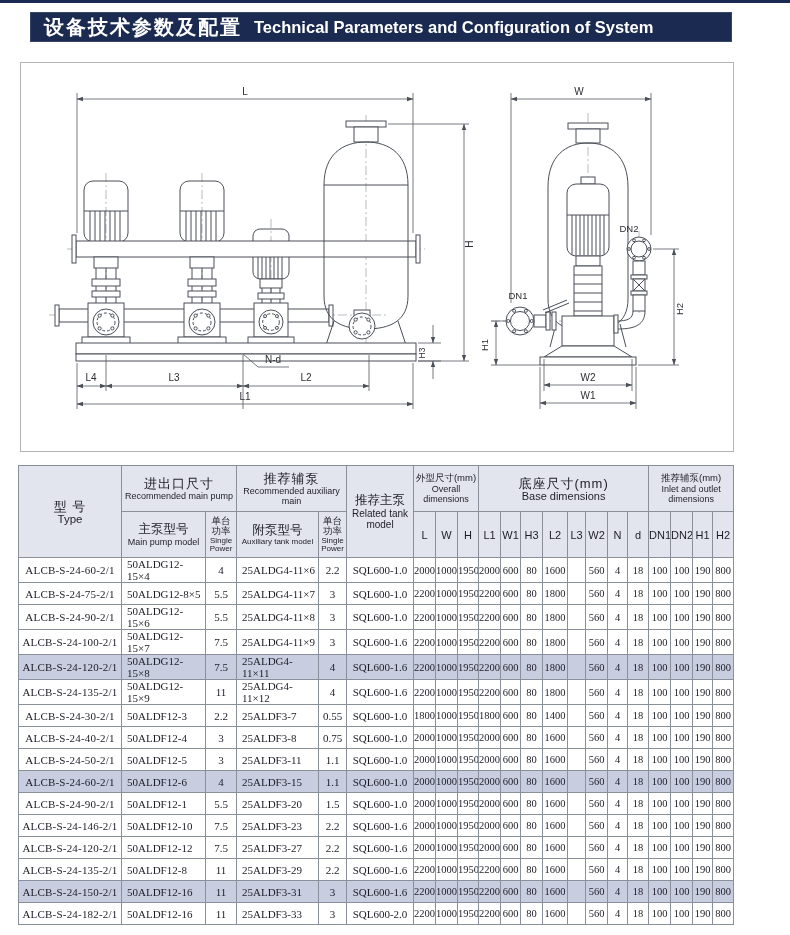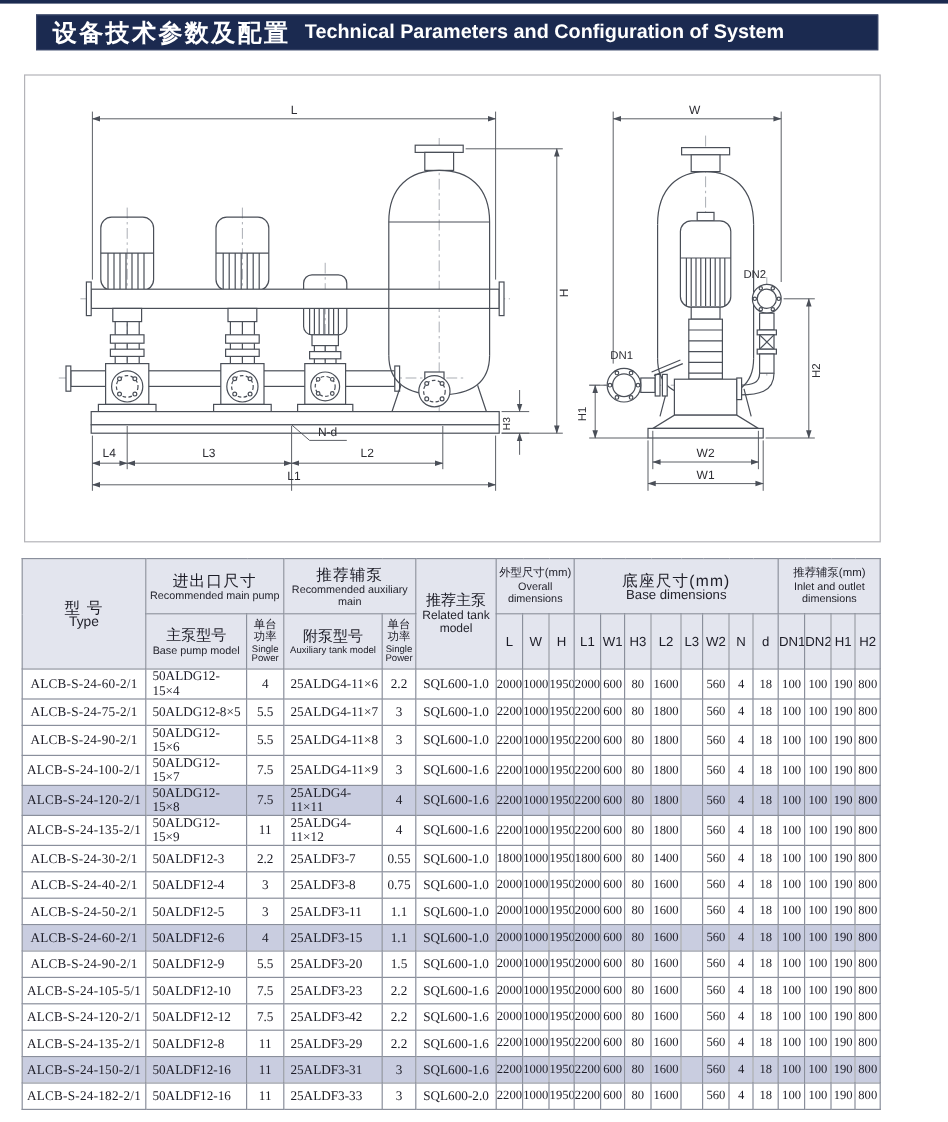--- a/index.html
+++ b/index.html
@@ -318,21 +318,21 @@
         </th>
         <th colspan="4">
           <div class="zh xs">推荐辅泵(mm)</div>
           <div class="en sm">Inlet and outlet</div>
           <div class="en sm">dimensions</div>
         </th>
       </tr>
       <tr>
         <th>
           <div class="zh">主泵型号</div>
-          <div class="en sm">Base pump model</div>
+          <div class="en sm">Main pump model</div>
         </th>
         <th>
           <div class="zh xs">单台</div>
           <div class="zh xs">功率</div>
           <div class="en xs">Single</div>
           <div class="en xs">Power</div>
         </th>
         <th>
           <div class="zh">附泵型号</div>
           <div class="en xs">Auxiliary tank model</div>
@@ -586,21 +586,21 @@
           <td style="font-size: 10.5px;">560</td>
           <td style="font-size: 10.5px;">4</td>
           <td style="font-size: 10.5px;">18</td>
           <td style="font-size: 10.5px;">100</td>
           <td style="font-size: 10.5px;">100</td>
           <td style="font-size: 10.5px;">190</td>
           <td style="font-size: 10.5px;">800</td>
         </tr>
         <tr>
           <td class="c-type">ALCB-S-24-90-2/1</td>
-          <td class="c-model">50ALDF12-9</td>
+          <td class="c-model">50ALDF12-1</td>
           <td>5.5</td>
           <td class="c-model">25ALDF3-20</td>
           <td>1.5</td>
           <td>SQL600-1.0</td>
           <td style="font-size: 10.5px;">2000</td>
           <td style="font-size: 10.5px;">1000</td>
           <td style="font-size: 10.5px;">1950</td>
           <td style="font-size: 10.5px;">2000</td>
           <td style="font-size: 10.5px;">600</td>
           <td style="font-size: 10.5px;">80</td>
@@ -608,21 +608,21 @@
           <td style="font-size: 10.5px;"></td>
           <td style="font-size: 10.5px;">560</td>
           <td style="font-size: 10.5px;">4</td>
           <td style="font-size: 10.5px;">18</td>
           <td style="font-size: 10.5px;">100</td>
           <td style="font-size: 10.5px;">100</td>
           <td style="font-size: 10.5px;">190</td>
           <td style="font-size: 10.5px;">800</td>
         </tr>
         <tr>
-          <td class="c-type">ALCB-S-24-105-5/1</td>
+          <td class="c-type">ALCB-S-24-146-2/1</td>
           <td class="c-model">50ALDF12-10</td>
           <td>7.5</td>
           <td class="c-model">25ALDF3-23</td>
           <td>2.2</td>
           <td>SQL600-1.6</td>
           <td style="font-size: 10.5px;">2000</td>
           <td style="font-size: 10.5px;">1000</td>
           <td style="font-size: 10.5px;">1950</td>
           <td style="font-size: 10.5px;">2000</td>
           <td style="font-size: 10.5px;">600</td>
@@ -634,21 +634,21 @@
           <td style="font-size: 10.5px;">18</td>
           <td style="font-size: 10.5px;">100</td>
           <td style="font-size: 10.5px;">100</td>
           <td style="font-size: 10.5px;">190</td>
           <td style="font-size: 10.5px;">800</td>
         </tr>
         <tr>
           <td class="c-type">ALCB-S-24-120-2/1</td>
           <td class="c-model">50ALDF12-12</td>
           <td>7.5</td>
-          <td class="c-model">25ALDF3-42</td>
+          <td class="c-model">25ALDF3-27</td>
           <td>2.2</td>
           <td>SQL600-1.6</td>
           <td style="font-size: 10.5px;">2000</td>
           <td style="font-size: 10.5px;">1000</td>
           <td style="font-size: 10.5px;">1950</td>
           <td style="font-size: 10.5px;">2000</td>
           <td style="font-size: 10.5px;">600</td>
           <td style="font-size: 10.5px;">80</td>
           <td style="font-size: 10.5px;">1600</td>
           <td style="font-size: 10.5px;"></td>

